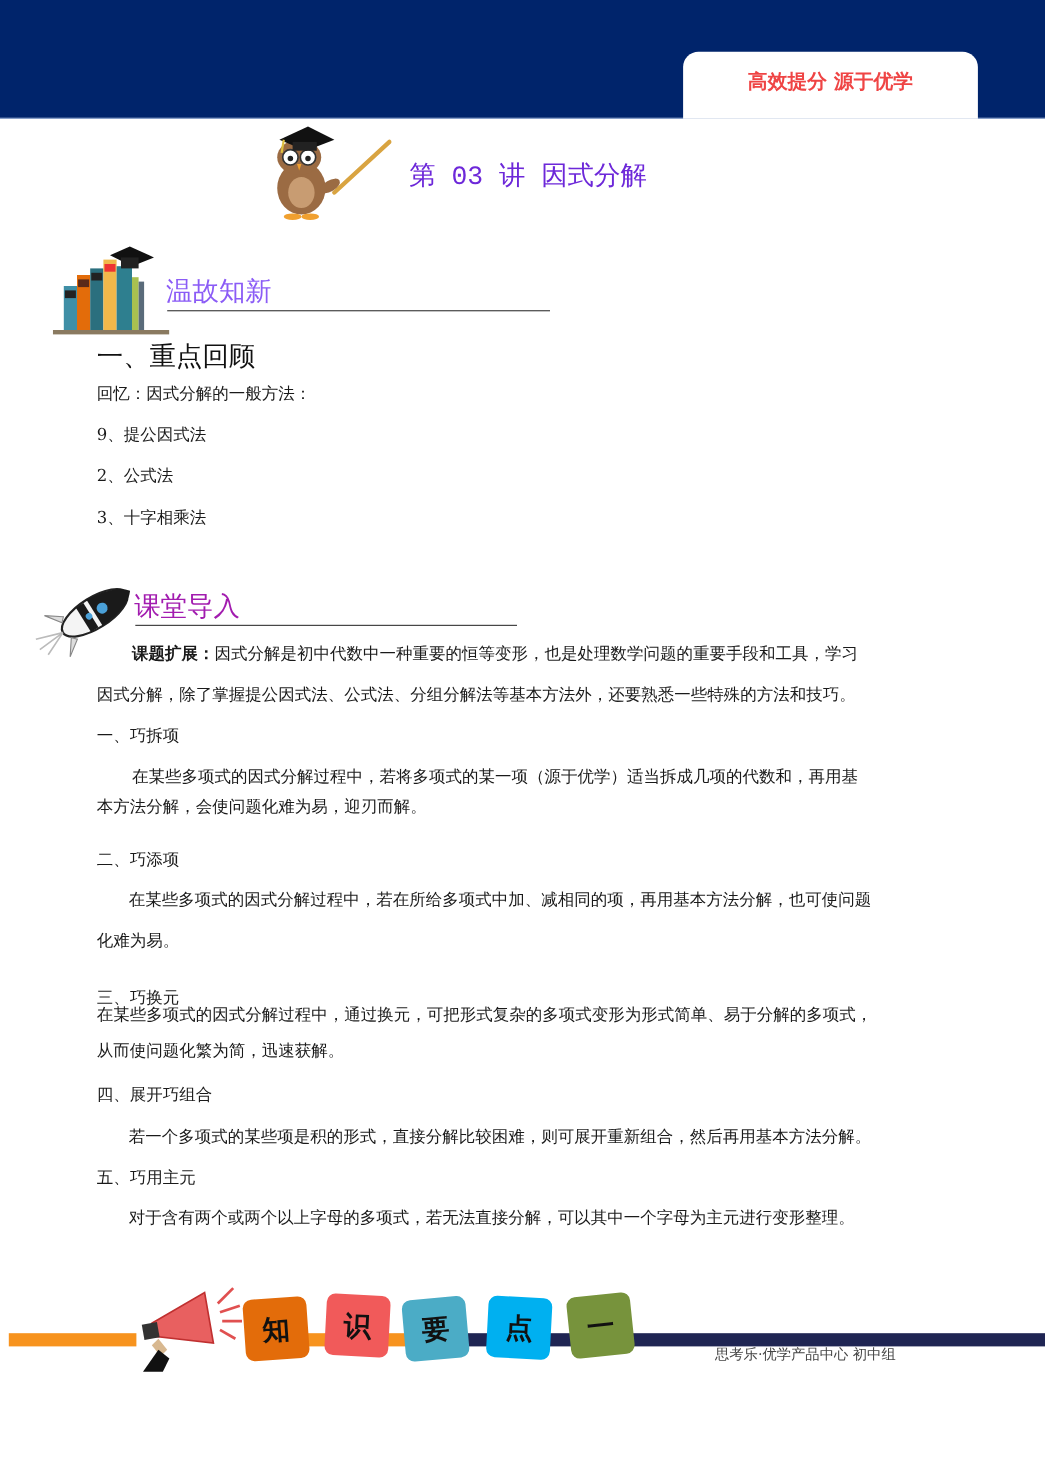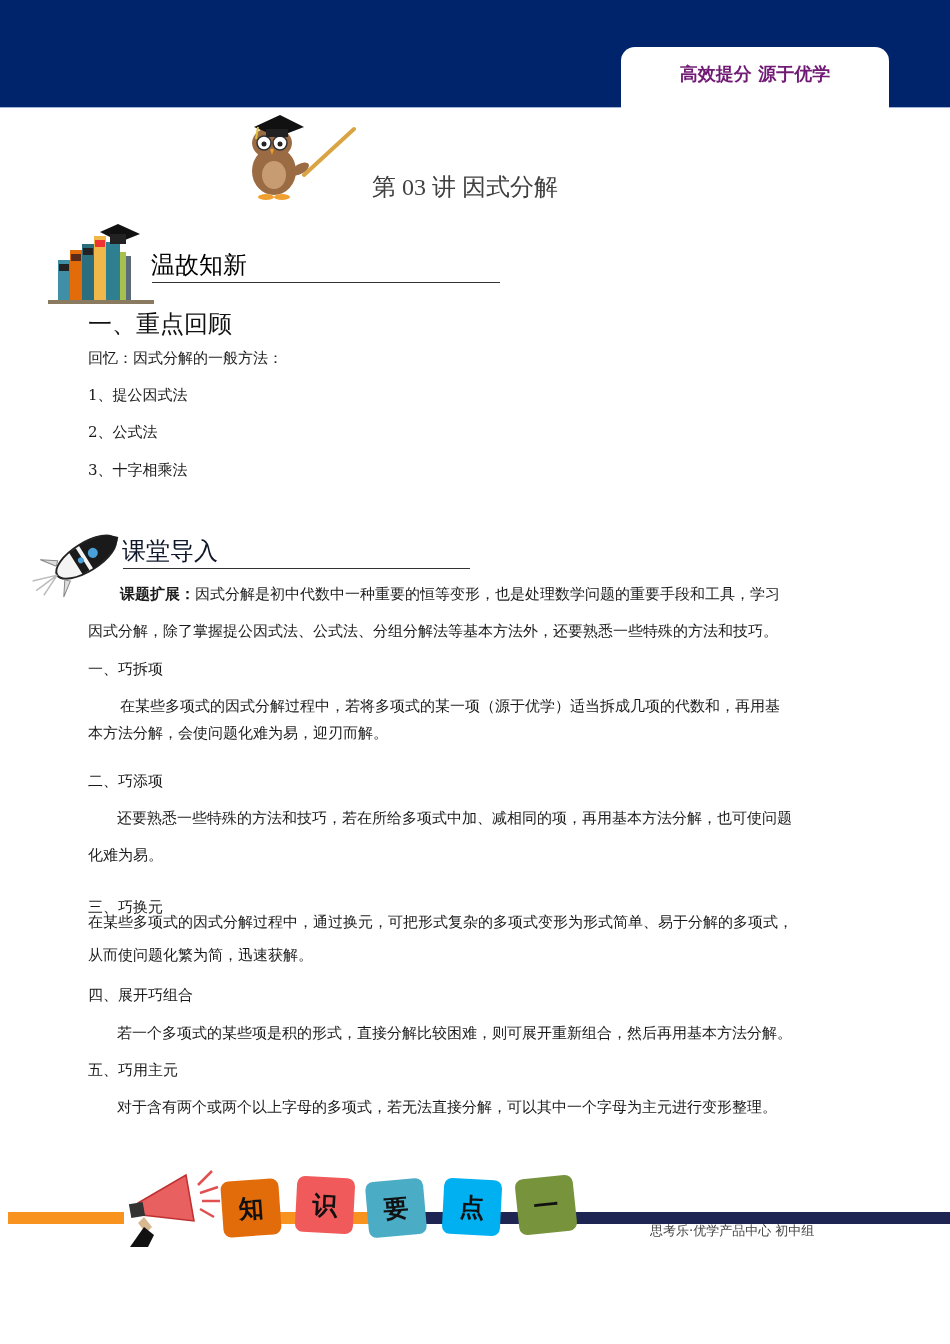--- a/index.html
+++ b/index.html
@@ -17,37 +17,36 @@
     border-bottom: 1px solid #9fb4d8;
   }
   .slogan-tab {
     left: 621px; top: 47px; width: 268px; height: 61px;
     background: #ffffff;
     border-radius: 14px 14px 0 0;
   }
   .slogan {
     left: 621px; top: 62px; width: 268px; text-align: center;
     font-family: "DejaVu Sans", "Liberation Sans", sans-serif;
-    font-weight: bold; font-size: 18px; color: #701a75; letter-spacing: 0px;
+    font-weight: bold; font-size: 18px; color: #ef4444; letter-spacing: 0px;
   }
   
   .owl { left: 244px; top: 113px; width: 112px; height: 90px; }
   .lesson-title {
-    left: 372px; top: 143px; font-size: 24px; color: #404040;
-    font-family: Liberation Serif, serif;
-    margin-top: 28px;
+    left: 372px; top: 143px; font-size: 24px; color: #6d28d9;
+    font-family: Liberation Mono, monospace;
   }
   
   .books { left: 48px; top: 222px; width: 106px; height: 84px; }
-  .sec1-title { left: 151px; top: 249px; font-size: 24px; color: #000000; }
+  .sec1-title { left: 151px; top: 249px; font-size: 24px; color: #8b5cf6; }
   .sec1-rule { left: 152px; top: 282px; width: 348px; height: 1px; background: #333; }
   .sub1-title { left: 88px; top: 308px; font-size: 24px; color: #111; }
 
   .rocket { left: 22px; top: 522px; width: 115px; height: 78px; }
-  .sec2-title { left: 122px; top: 535px; font-size: 24px; color: #0f172a; }
+  .sec2-title { left: 122px; top: 535px; font-size: 24px; color: #a21caf; }
   .sec2-rule { left: 123px; top: 568px; width: 347px; height: 1px; background: #333; }
 
   .p {
     font-size: 15px; line-height: 20px; color: #1a1a1a; white-space: nowrap;
   }
   .bold { font-weight: bold; margin-top: 45px; }
 
   
   .orange-left { left: 8px; top: 1212px; width: 116px; height: 12px; background: #f7931e; }
   .orange-mid { left: 270px; top: 1212px; width: 100px; height: 12px; background: #f7931e; }
@@ -107,21 +106,21 @@
     <rect x="47" y="18" width="10" height="7" fill="#e33"></rect>
     <polygon points="52,10 70,2 92,12 72,20" fill="#111"></polygon>
     <rect x="62" y="12" width="16" height="10" fill="#222"></rect>
   </svg>
 </div>
 <div class="abs sec1-title">温故知新</div>
 <div class="abs sec1-rule"></div>
 <div class="abs sub1-title">一、重点回顾</div>
 
 <div class="abs p" style="left:88px; top:348px;">回忆：因式分解的一般方法：</div>
-<div class="abs p" style="left:88px; top:385px;">1、提公因式法</div>
+<div class="abs p" style="left:88px; top:385px;">9、提公因式法</div>
 <div class="abs p" style="left:88px; top:422px;">2、公式法</div>
 <div class="abs p" style="left:88px; top:460px;">3、十字相乘法</div>
 
 <div class="abs rocket">
   <svg width="115" height="78" viewBox="0 0 115 78">
     <g transform="rotate(-32 60 40)">
       <ellipse cx="66" cy="38" rx="34" ry="14" fill="#f4f4f4" stroke="#222" stroke-width="2"></ellipse>
       <path d="M66 24 Q95 26 104 38 Q95 50 66 52 Z" fill="#1a1a1a"></path>
       <rect x="54" y="25" width="8" height="26" fill="#1a1a1a"></rect>
       <circle cx="74" cy="38" r="5" fill="#4aa0d8"></circle>
@@ -137,21 +136,21 @@
 <div class="abs p" style="left:120px; top:584px;">
   <span class="bold">课题扩展：</span><span>因式分解是初中代数中一种重要的恒等变形，也是处理数学问题的重要手段和工具，学习</span>
 </div>
 <div class="abs p" style="left:88px; top:621px;">因式分解，除了掌握提公因式法、公式法、分组分解法等基本方法外，还要熟悉一些特殊的方法和技巧。</div>
 
 <div class="abs p" style="left:88px; top:659px;">一、巧拆项</div>
 <div class="abs p" style="left:120px; top:696px;">在某些多项式的因式分解过程中，若将多项式的某一项（源于优学）适当拆成几项的代数和，再用基</div>
 <div class="abs p" style="left:88px; top:723px;">本方法分解，会使问题化难为易，迎刃而解。</div>
 
 <div class="abs p" style="left:88px; top:771px;">二、巧添项</div>
-<div class="abs p" style="left:117px; top:808px;">还要熟悉一些特殊的方法和技巧，若在所给多项式中加、减相同的项，再用基本方法分解，也可使问题</div>
+<div class="abs p" style="left:117px; top:808px;">在某些多项式的因式分解过程中，若在所给多项式中加、减相同的项，再用基本方法分解，也可使问题</div>
 <div class="abs p" style="left:88px; top:845px;">化难为易。</div>
 
 <div class="abs p" style="left:88px; top:883px;margin-top:14px;">三、巧换元</div>
 <div class="abs p" style="left:88px; top:912px;">在某些多项式的因式分解过程中，通过换元，可把形式复杂的多项式变形为形式简单、易于分解的多项式，</div>
 <div class="abs p" style="left:88px; top:945px;">从而使问题化繁为简，迅速获解。</div>
 
 <div class="abs p" style="left:88px; top:985px;">四、展开巧组合</div>
 <div class="abs p" style="left:117px; top:1023px;">若一个多项式的某些项是积的形式，直接分解比较困难，则可展开重新组合，然后再用基本方法分解。</div>
 
 <div class="abs p" style="left:88px; top:1060px;">五、巧用主元</div>

